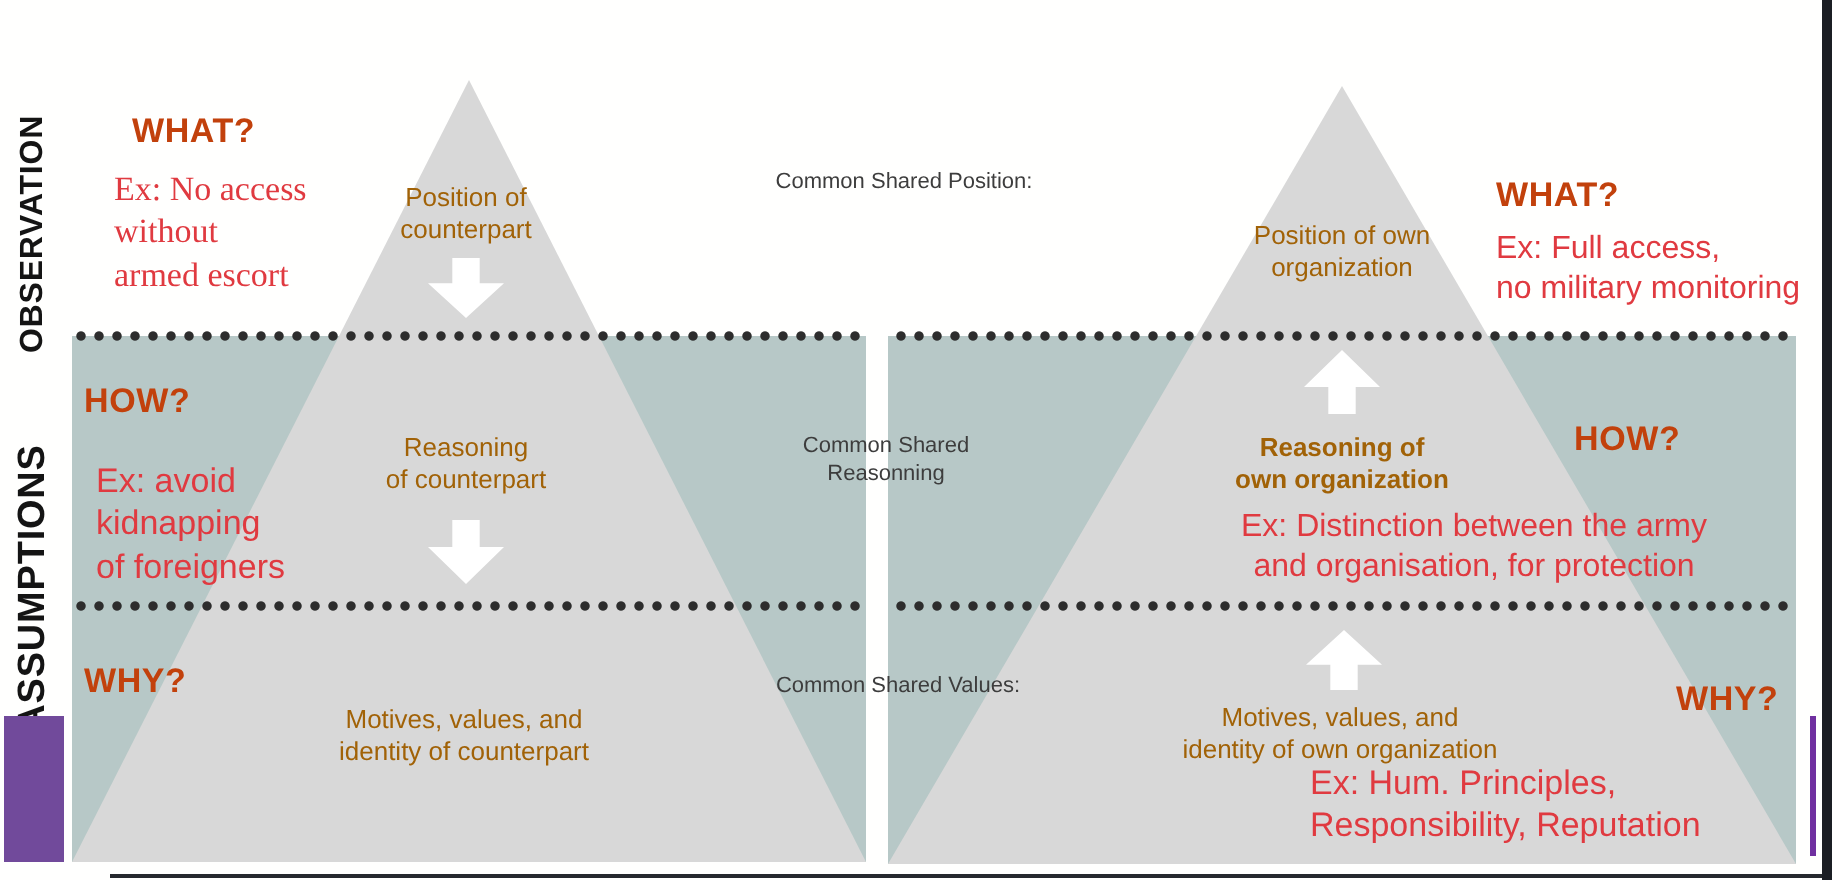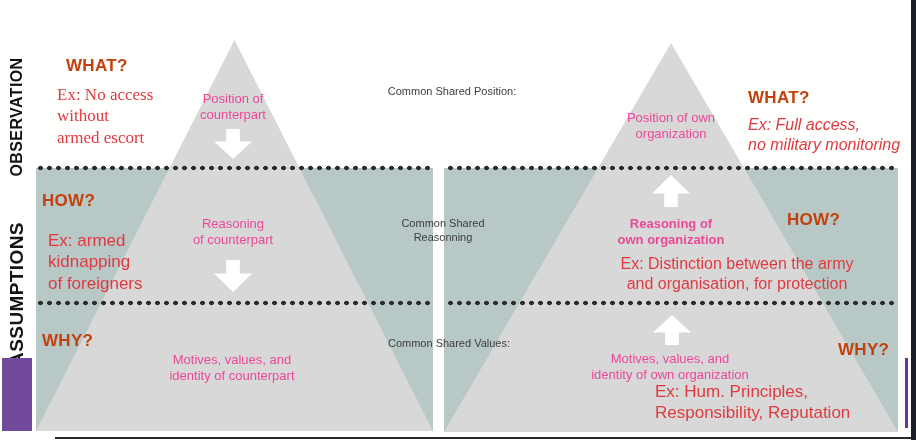--- a/index.html
+++ b/index.html
@@ -19,21 +19,21 @@
     background-size:9px 6px;background-repeat:repeat-x;}
   
   .arrow{position:absolute;background:#fff;z-index:3;}
   .arrow.down{clip-path:polygon(32% 0,68% 0,68% 42%,100% 42%,50% 100%,0 42%,32% 42%);}
   .arrow.up{clip-path:polygon(50% 0,100% 58%,68% 58%,68% 100%,32% 100%,32% 58%,0 58%);}
   
   .qlabel{position:absolute;z-index:5;color:#c2410c;font-size:17px;font-weight:600;
     letter-spacing:.3px;white-space:nowrap;}
   .redtx{position:absolute;z-index:5;color:#e03a40;font-size:17px;line-height:1.25;
     white-space:pre-line;}
-  .graytx{position:absolute;z-index:5;color:#ec4899;font-size:13px;line-height:1.22;
+  .graytx{position:absolute;z-index:5;color:#a16207;font-size:13px;line-height:1.22;
     text-align:center;white-space:pre-line;}
   .shared{position:absolute;z-index:5;color:#3d3d3d;font-size:11px;line-height:1.28;
     text-align:center;white-space:pre-line;}
   .vlabel{position:absolute;z-index:5;color:#141414;font-weight:600;white-space:nowrap;
     transform:translate(-50%,-50%) rotate(-90deg);letter-spacing:.4px;}
   
   .purple-rect{position:absolute;z-index:5;background:#714a9b;}
   .purple-line{position:absolute;z-index:5;background:#7030a0;}
   .frame-right{position:absolute;z-index:6;background:#1b1e24;}
   .frame-bottom{position:absolute;z-index:6;background:#26292e;}
@@ -65,25 +65,25 @@
   <div class="qlabel" style="left:66px;top:56px;">WHAT?</div>
   <div class="redtx" style="left:57px;top:84px;font-family:Liberation Serif, serif;">Ex: No access
 without
  armed escort</div>
   <div class="graytx" style="left:173px;top:91px;width:120px;">Position of
 counterpart</div>
   <div class="shared" style="left:352px;top:84px;width:200px;">Common Shared Position:</div>
   <div class="graytx" style="left:610px;top:110px;width:122px;">Position of own
 organization</div>
   <div class="qlabel" style="left:748px;top:88px;">WHAT?</div>
-  <div class="redtx" style="left:748px;top:115px;font-size:16px;font-style:italic;">Ex: Full access,
+  <div class="redtx" style="left:748px;top:115px;font-size:16px;">Ex: Full access,
 no military monitoring</div>
 
   <div class="qlabel" style="left:42px;top:191px;">HOW?</div>
-  <div class="redtx" style="left:48px;top:230px;">Ex: armed
+  <div class="redtx" style="left:48px;top:230px;">Ex: avoid
 kidnapping
  of foreigners</div>
   <div class="graytx" style="left:173px;top:216px;width:120px;">Reasoning
 of counterpart</div>
   <div class="shared" style="left:383px;top:216px;width:120px;">Common Shared
 Reasonning</div>
   <div class="graytx" style="left:610px;top:216px;width:122px;font-weight:bold;">Reasoning of
 own organization</div>
   <div class="qlabel" style="left:787px;top:210px;">HOW?</div>
   <div class="redtx" style="left:606px;top:254px;width:262px;font-size:16px;text-align:center;">Ex: Distinction between the army

